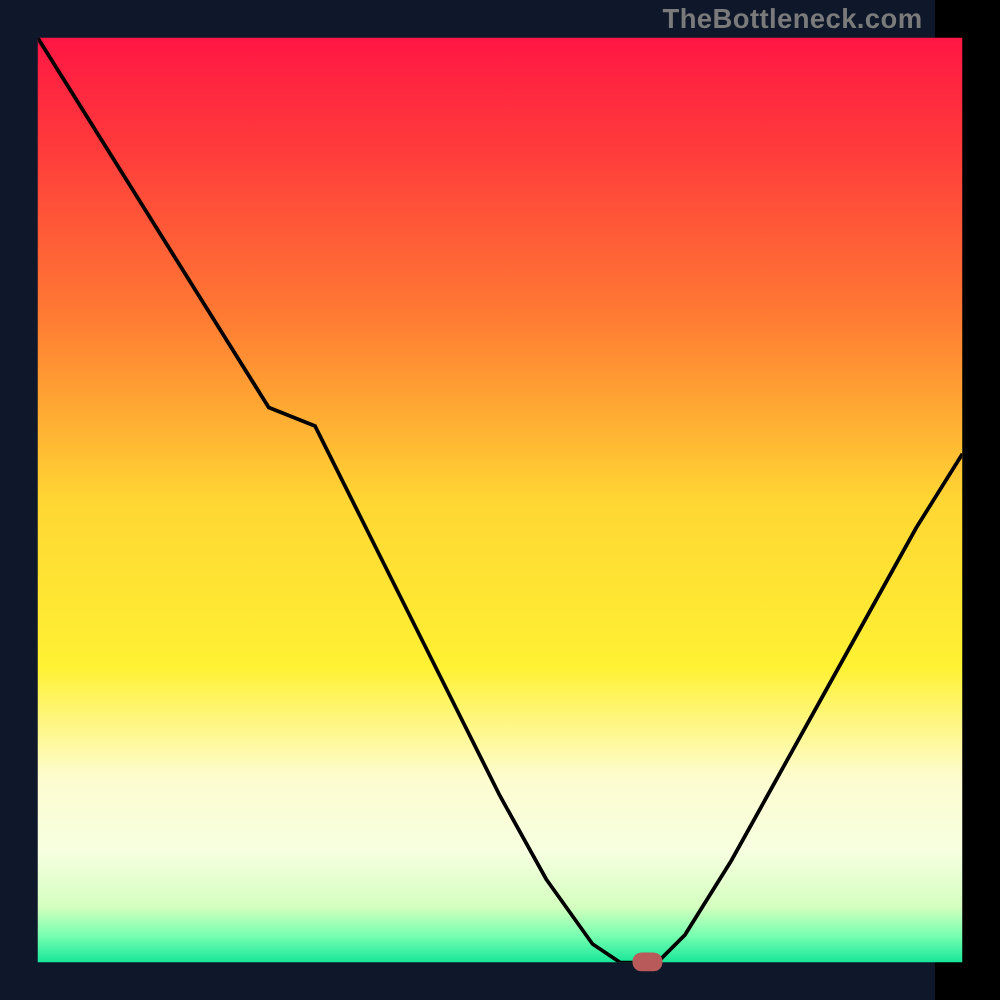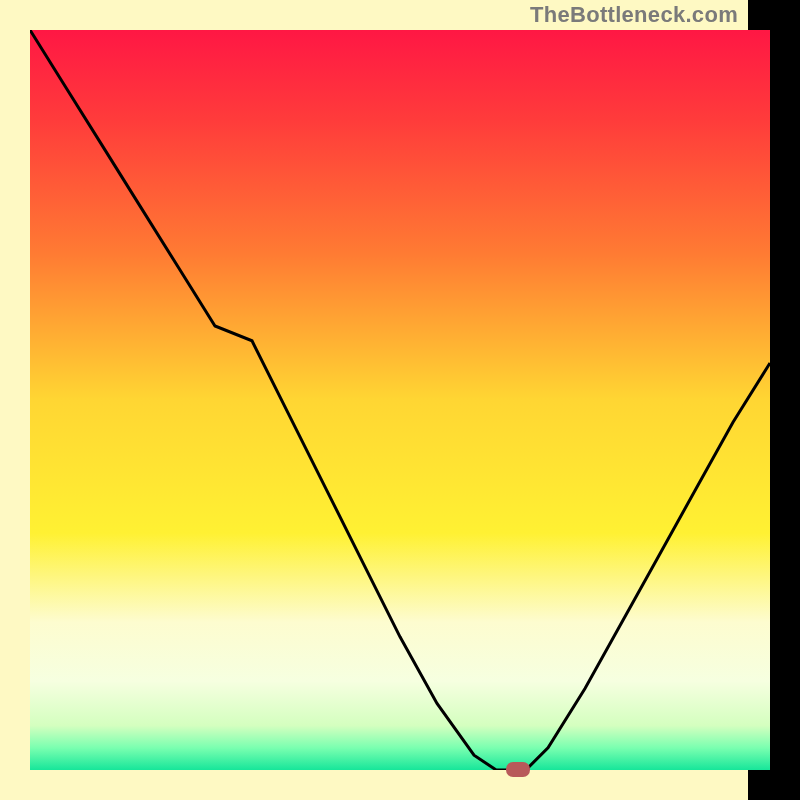--- a/index.html
+++ b/index.html
@@ -7,21 +7,21 @@
     padding: 0;
     width: 800px;
     height: 800px;
     background: #000;
     overflow: hidden;
   }
   .outer {
     position: relative;
     width: 748px;
     height: 800px;
-    background: #fef9c3;
+    background: #0f172a;
   }
   .watermark {
     position: absolute;
     top: 2px;
     right: 10px;
     color: #7a7a7a;
     font-family: Arial, Helvetica, sans-serif;
     font-size: 22px;
     font-weight: 600;
     letter-spacing: 0.3px;

